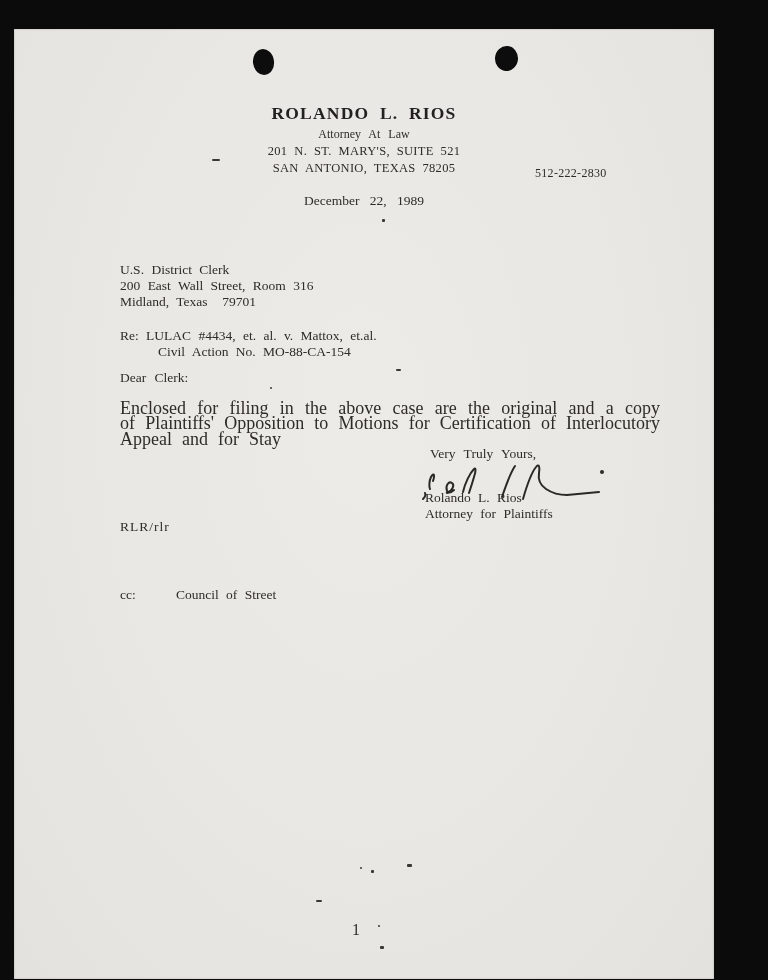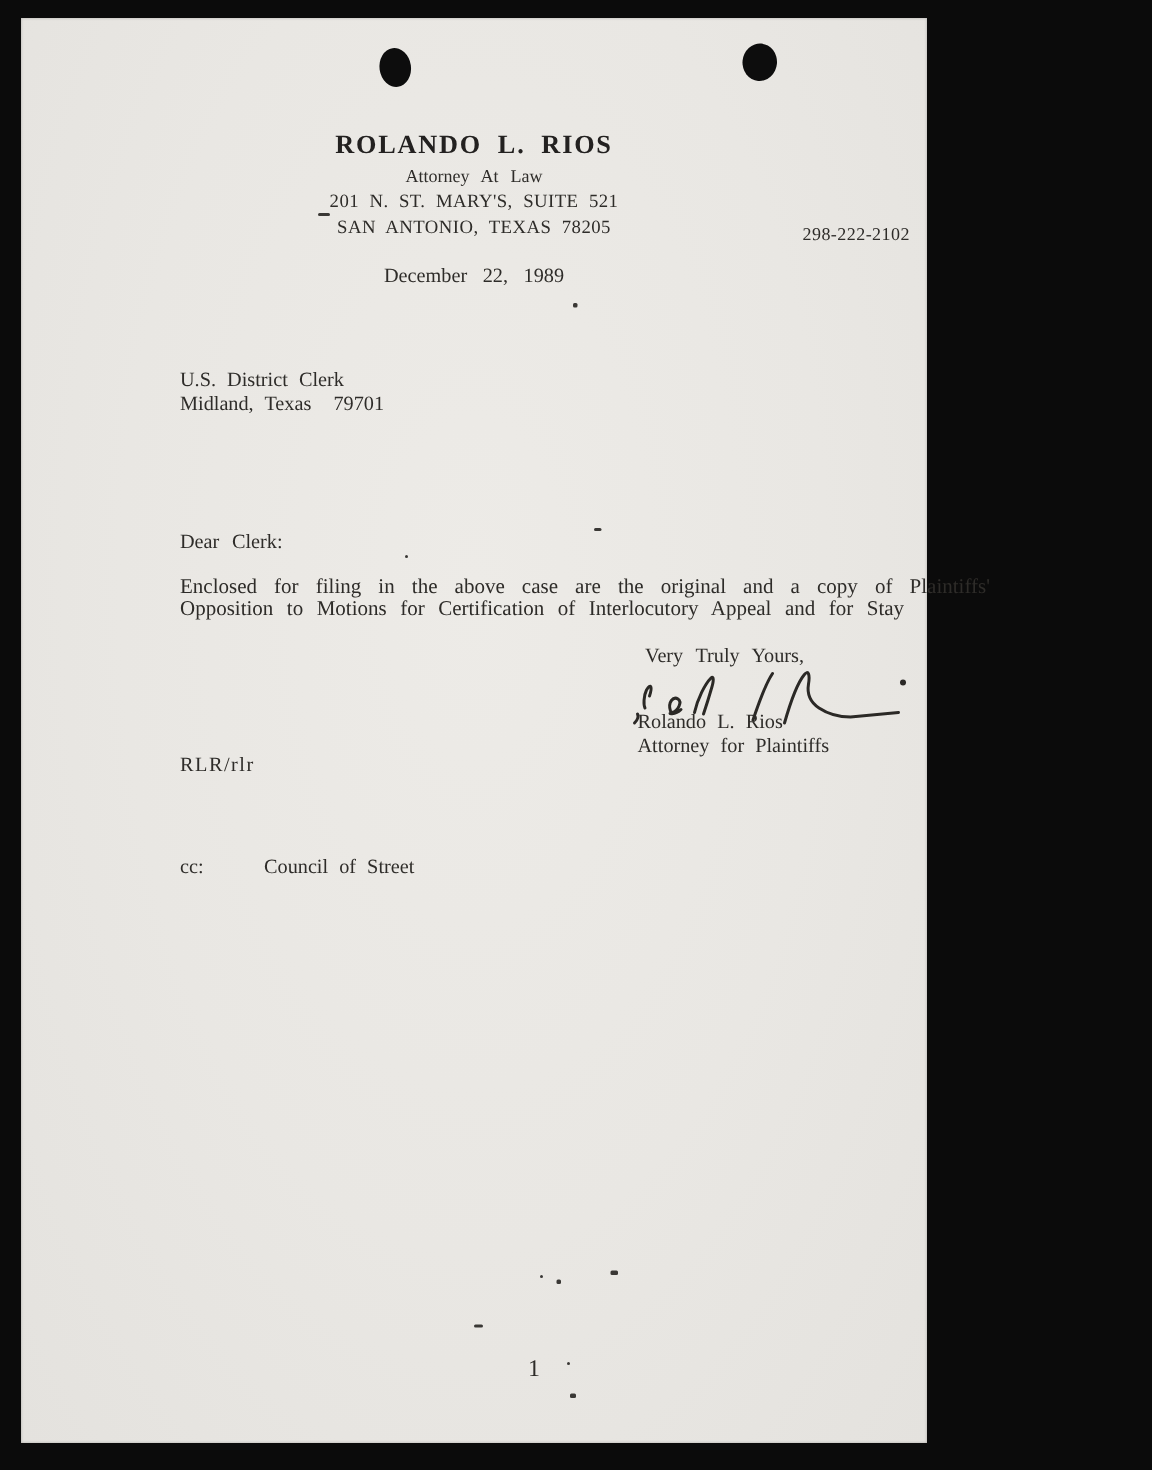--- a/index.html
+++ b/index.html
@@ -10,22 +10,22 @@
     width: 768px;
     height: 980px;
     background: #0b0b0b;
     position: relative;
     overflow: hidden;
     font-family: "Liberation Serif", "DejaVu Serif", serif;
   }
   .paper {
     position: absolute;
     left: 14px;
-    top: 12px;
-    width: 604px;
+    top: 29px;
+    width: 700px;
     height: 950px;
     background: radial-gradient(ellipse at 50% 40%, #edebe7 0%, #e9e7e3 55%, #e4e2de 100%);
     color: #2e2c29;
     box-shadow: inset 0 0 2px rgba(0,0,0,0.25);
   }
   .hole {
     position: absolute;
     background: #0d0d0d;
     border-radius: 50%;
   }
@@ -95,21 +95,21 @@
     left: 106px;
     top: 341px;
     font-size: 13.5px;
     word-spacing: 5px;
   }
   .body-par {
     position: absolute;
     left: 106px;
     top: 372px;
     width: 540px;
-    font-size: 14px;
+    font-size: 18px;
     line-height: 15.3px;
     text-align: justify;
     word-spacing: 5.5px;
   }
   .closing {
     position: absolute;
     left: 416px;
     top: 417px;
     font-size: 13.5px;
     word-spacing: 5px;
@@ -162,29 +162,34 @@
   <div class="hole hole-left"></div>
   <div class="hole hole-right"></div>
 
   <div class="letterhead">
     <div class="lh-name">ROLANDO L. RIOS</div>
     <div class="lh-title">Attorney At Law</div>
     <div class="lh-addr">201 N. ST. MARY'S, SUITE 521</div>
     <div class="lh-addr">SAN ANTONIO, TEXAS 78205</div>
   </div>
 
-  <div class="phone">298-222-2102</div>
+  <div class="phone">512-222-2830</div>
 
   <div class="date-line">December 22, 1989</div>
 
   <div class="recipient">
     <div>U.S. District Clerk</div>
+    <div>200 East Wall Street, Room 316</div>
     <div>Midland, Texas&nbsp;&nbsp;79701</div>
   </div>
 
+  <div class="re-block">
+    <div>Re: LULAC #4434, et. al. v. Mattox, et.al.</div>
+    <div class="re-line2">Civil Action No. MO-88-CA-154</div>
+  </div>
 
   <div class="salutation">Dear Clerk:</div>
 
   <div class="body-par">Enclosed for filing in the above case are the original and a copy of Plaintiffs' Opposition to Motions for Certification of Interlocutory Appeal and for Stay</div>
 
   <div class="closing">Very Truly Yours,</div>
 
   <div class="signature">
     <svg width="190" height="52" viewBox="0 0 190 52">
       <g fill="none" stroke="#2b2926" stroke-width="2" stroke-linecap="round">

